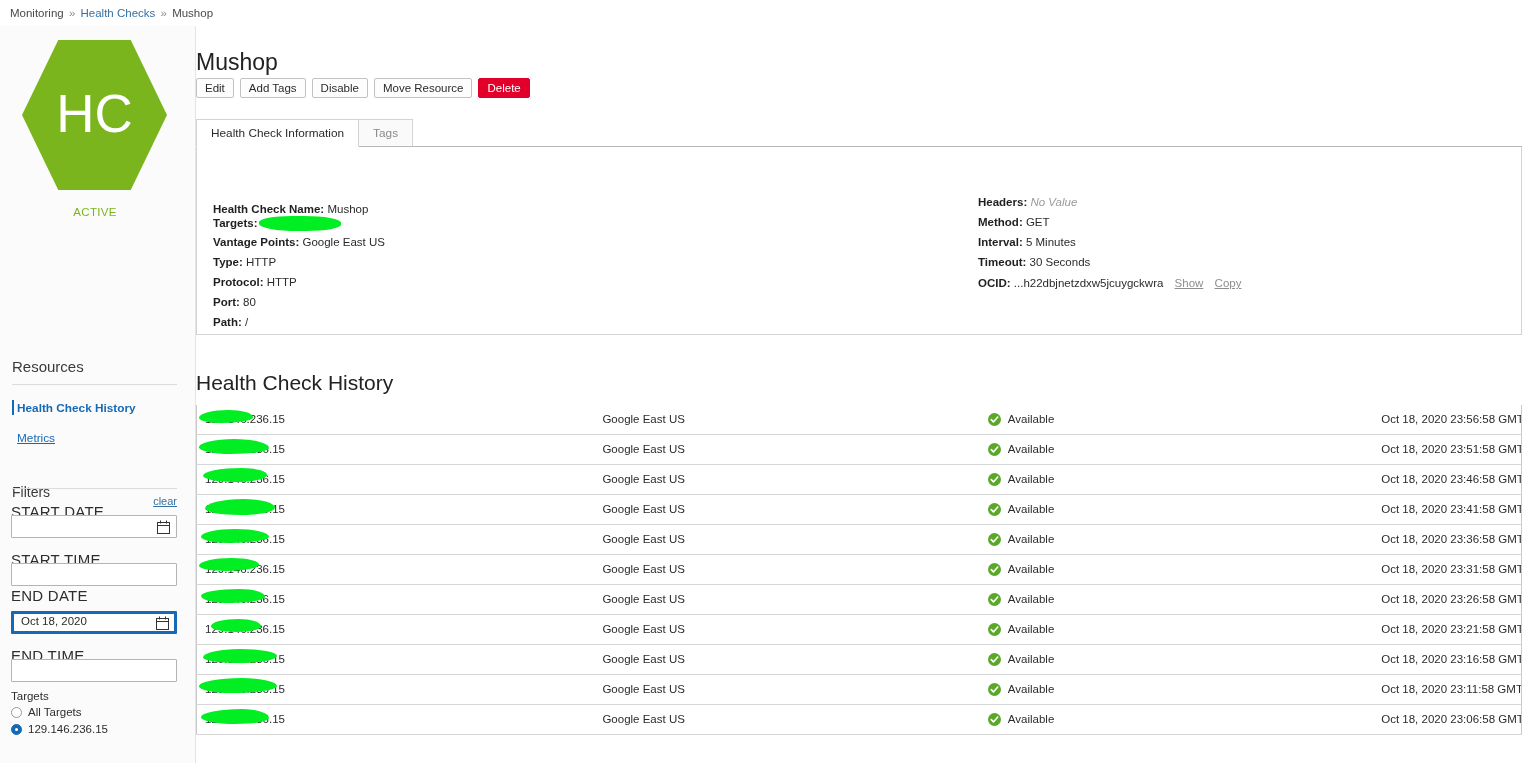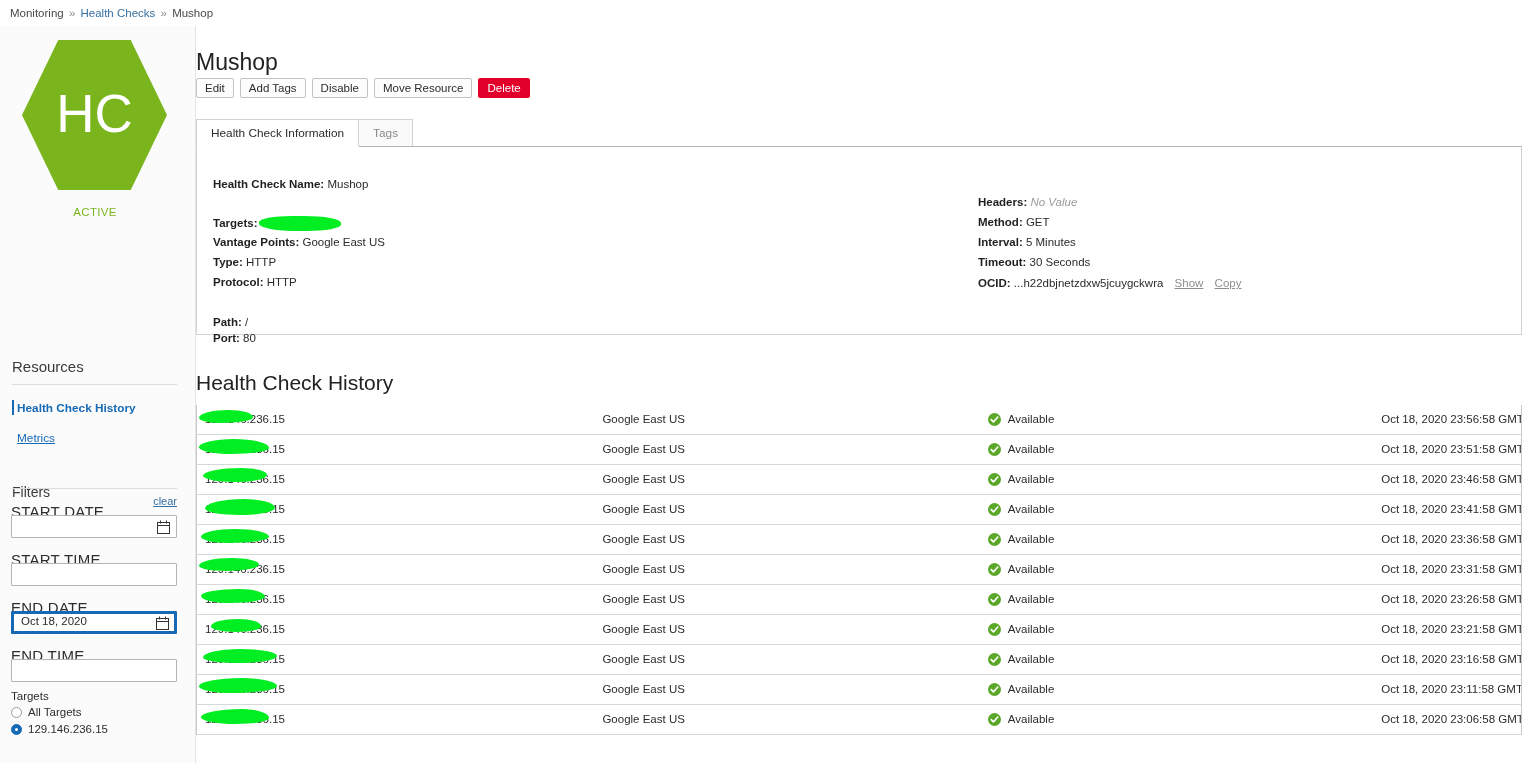--- a/index.html
+++ b/index.html
@@ -207,21 +207,21 @@
           <line x1="9.5" y1="0.5" x2="9.5" y2="3.5" stroke="#333"></line>
         </svg>
       </div>
     </div>
 
     <div class="fld-label" style="top:525px;">START TIME</div>
     <div class="fld" style="top:537px;">
       <div class="val"></div>
     </div>
 
-    <div class="fld-label" style="top:573px;">END DATE</div>
+    <div class="fld-label" style="top:561px;">END DATE</div>
     <div class="fld focused" style="top:585px;">
       <div class="val" style="top:2px;">Oct 18, 2020</div>
       <div class="cal-icon" style="top:3px;">
         <svg width="13" height="14" viewBox="0 0 13 14">
           <rect x="0.5" y="2.5" width="12" height="11" fill="none" stroke="#333"></rect>
           <line x1="0.5" y1="5.5" x2="12.5" y2="5.5" stroke="#333"></line>
           <line x1="3.5" y1="0.5" x2="3.5" y2="3.5" stroke="#333"></line>
           <line x1="9.5" y1="0.5" x2="9.5" y2="3.5" stroke="#333"></line>
         </svg>
       </div>
@@ -257,42 +257,42 @@
     </div>
 
     <div class="tabs">
       <div class="tab active">Health Check Information</div>
       <div class="tab">Tags</div>
     </div>
     <div class="tabs-rule"></div>
 
     <div class="panel">
 
-      <div class="kv" style="left:16px; top:31px;">
+      <div class="kv" style="left:16px; top:56px;">
         <b>Health Check Name:</b>
         <span>Mushop</span>
       </div>
 
       <div class="kv" style="left:16px; top:69px;">
         <b>Targets:</b><span class="redact" style="width:82px;height:15px;margin-left:1px;"></span>
       </div>
 
       <div class="kv" style="left:16px; top:89px;">
         <b>Vantage Points:</b>
         <span>Google East US</span>
       </div>
       <div class="kv" style="left:16px; top:109px;">
         <b>Type:</b>
         <span>HTTP</span>
       </div>
       <div class="kv" style="left:16px; top:129px;">
         <b>Protocol:</b>
         <span>HTTP</span>
       </div>
-      <div class="kv" style="left:16px; top:149px;margin-top:36px;">
+      <div class="kv" style="left:16px; top:149px;">
         <b>Port:</b>
         <span>80</span>
       </div>
       <div class="kv" style="left:16px; top:169px;">
         <b>Path:</b>
         <span>/</span>
       </div>
 
       <div class="kv" style="left:781px; top:49px;">
         <b>Headers:</b>

